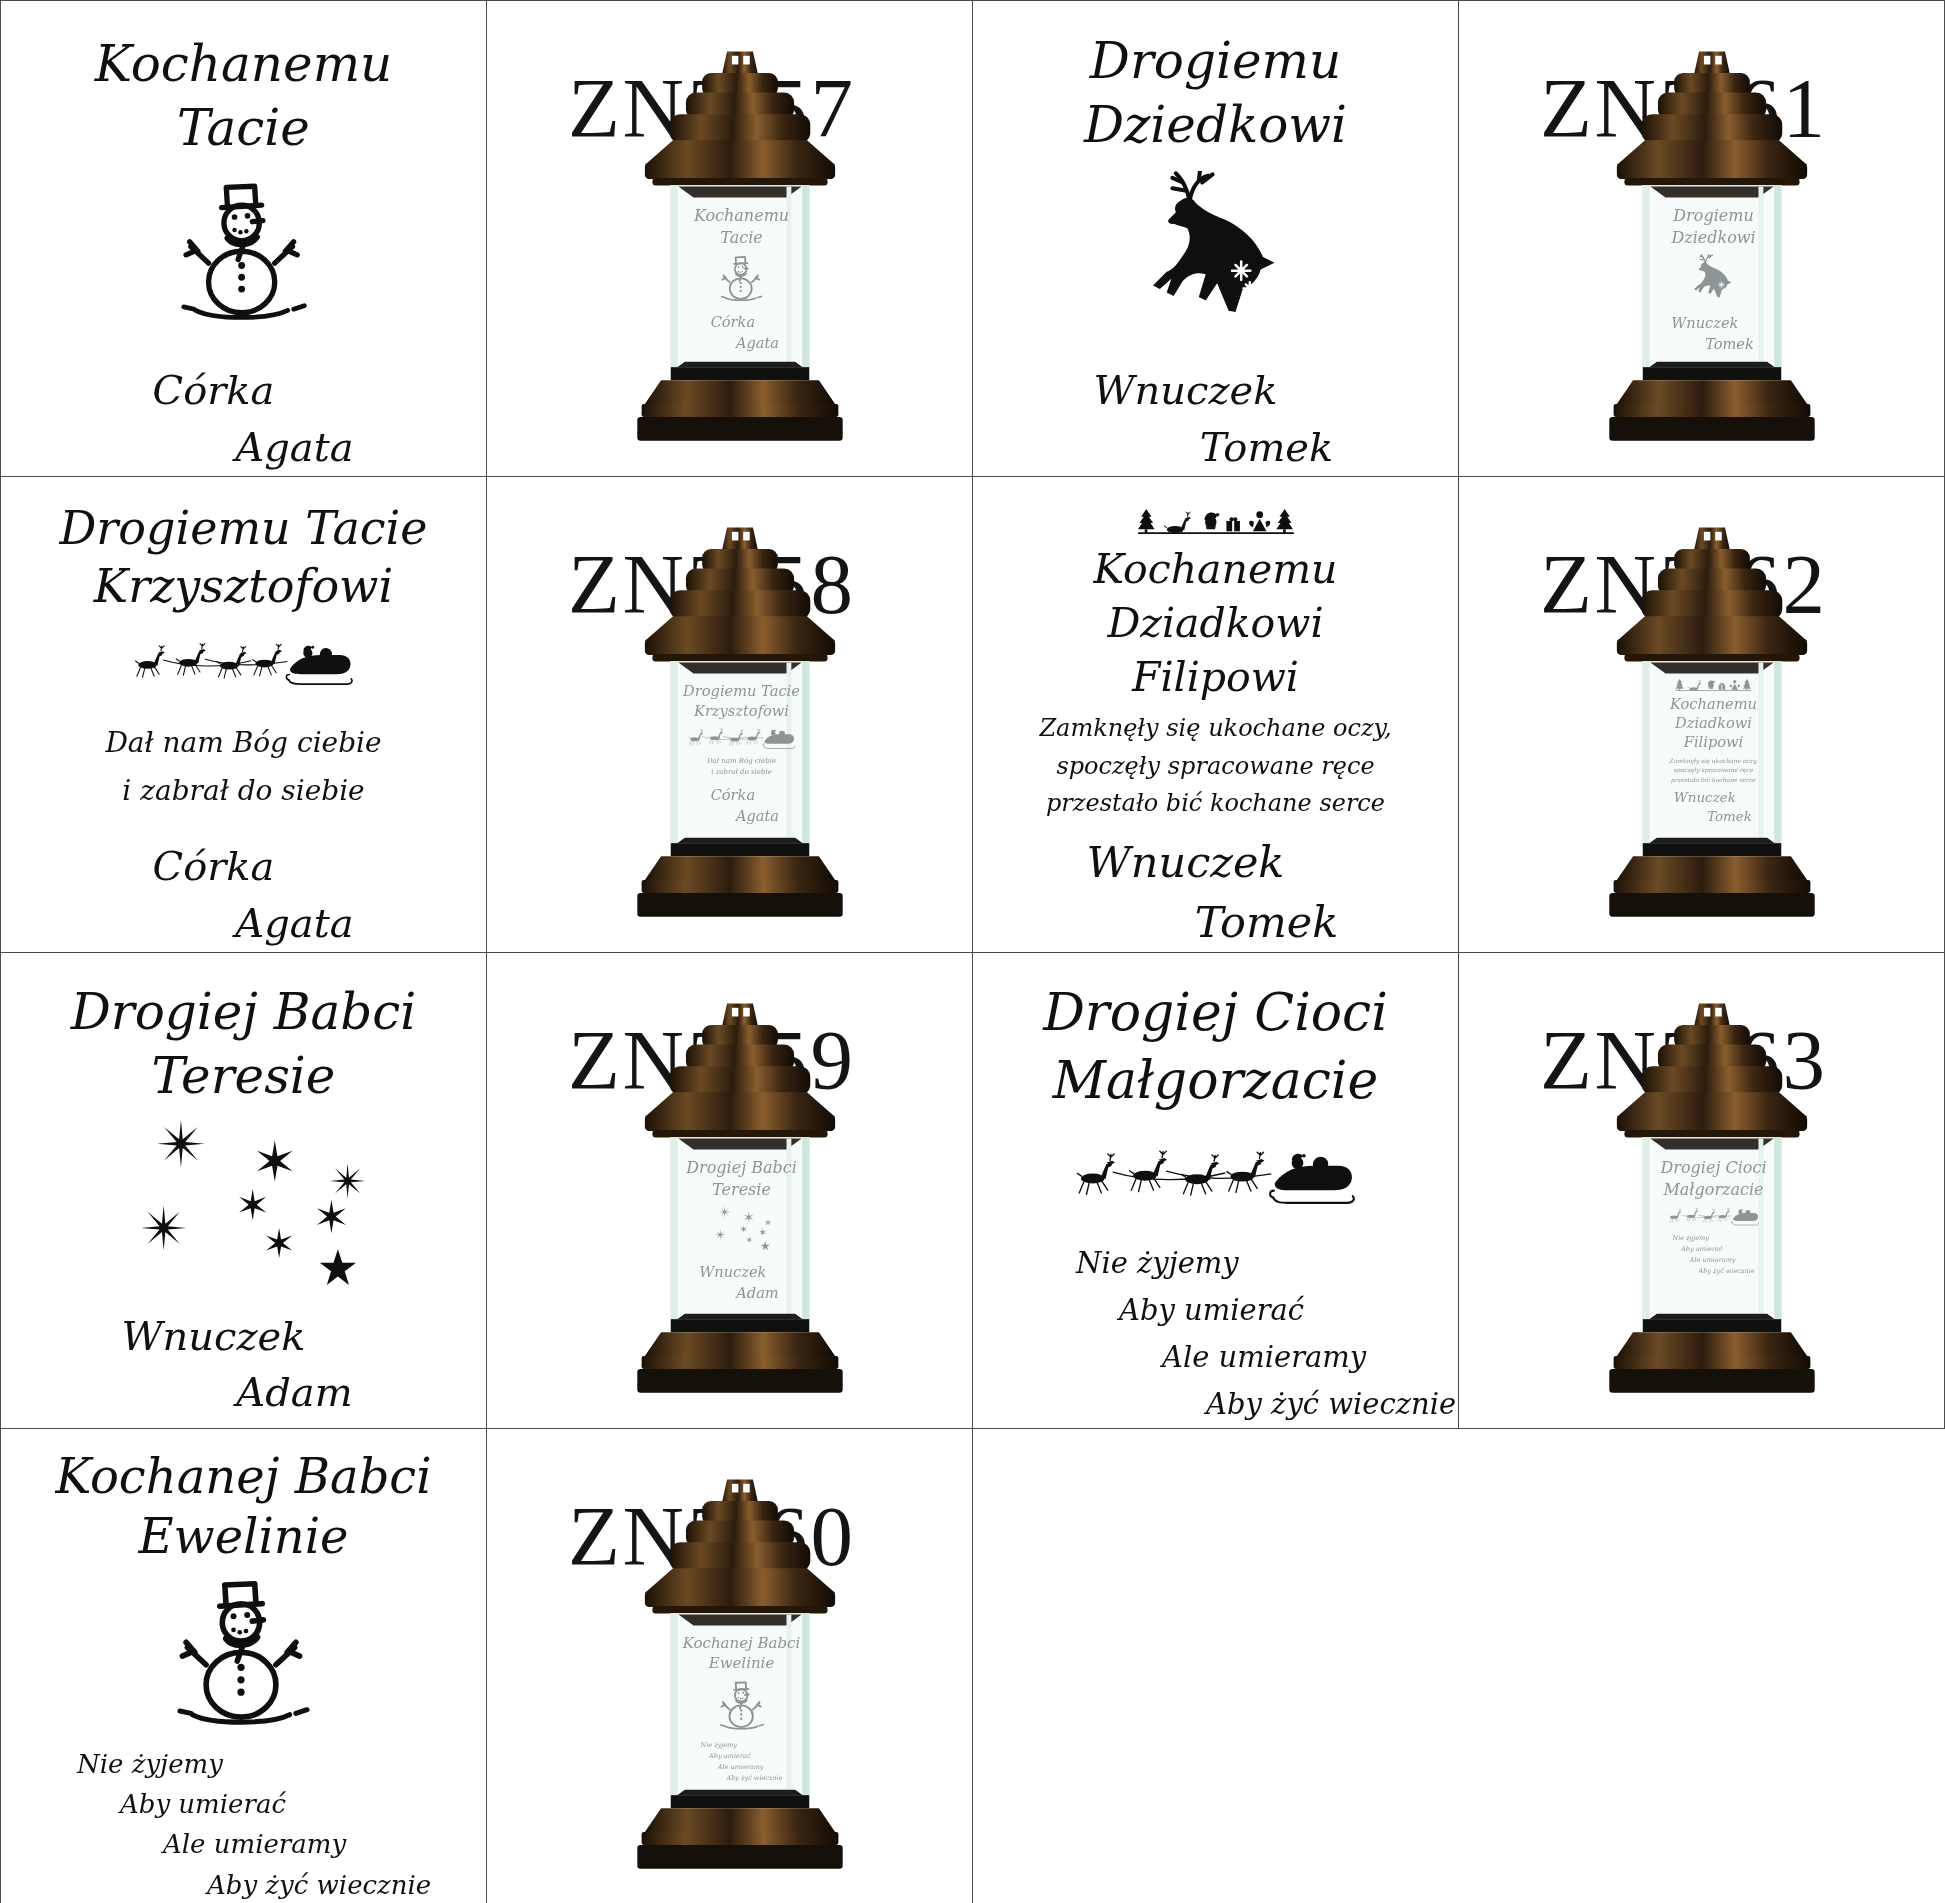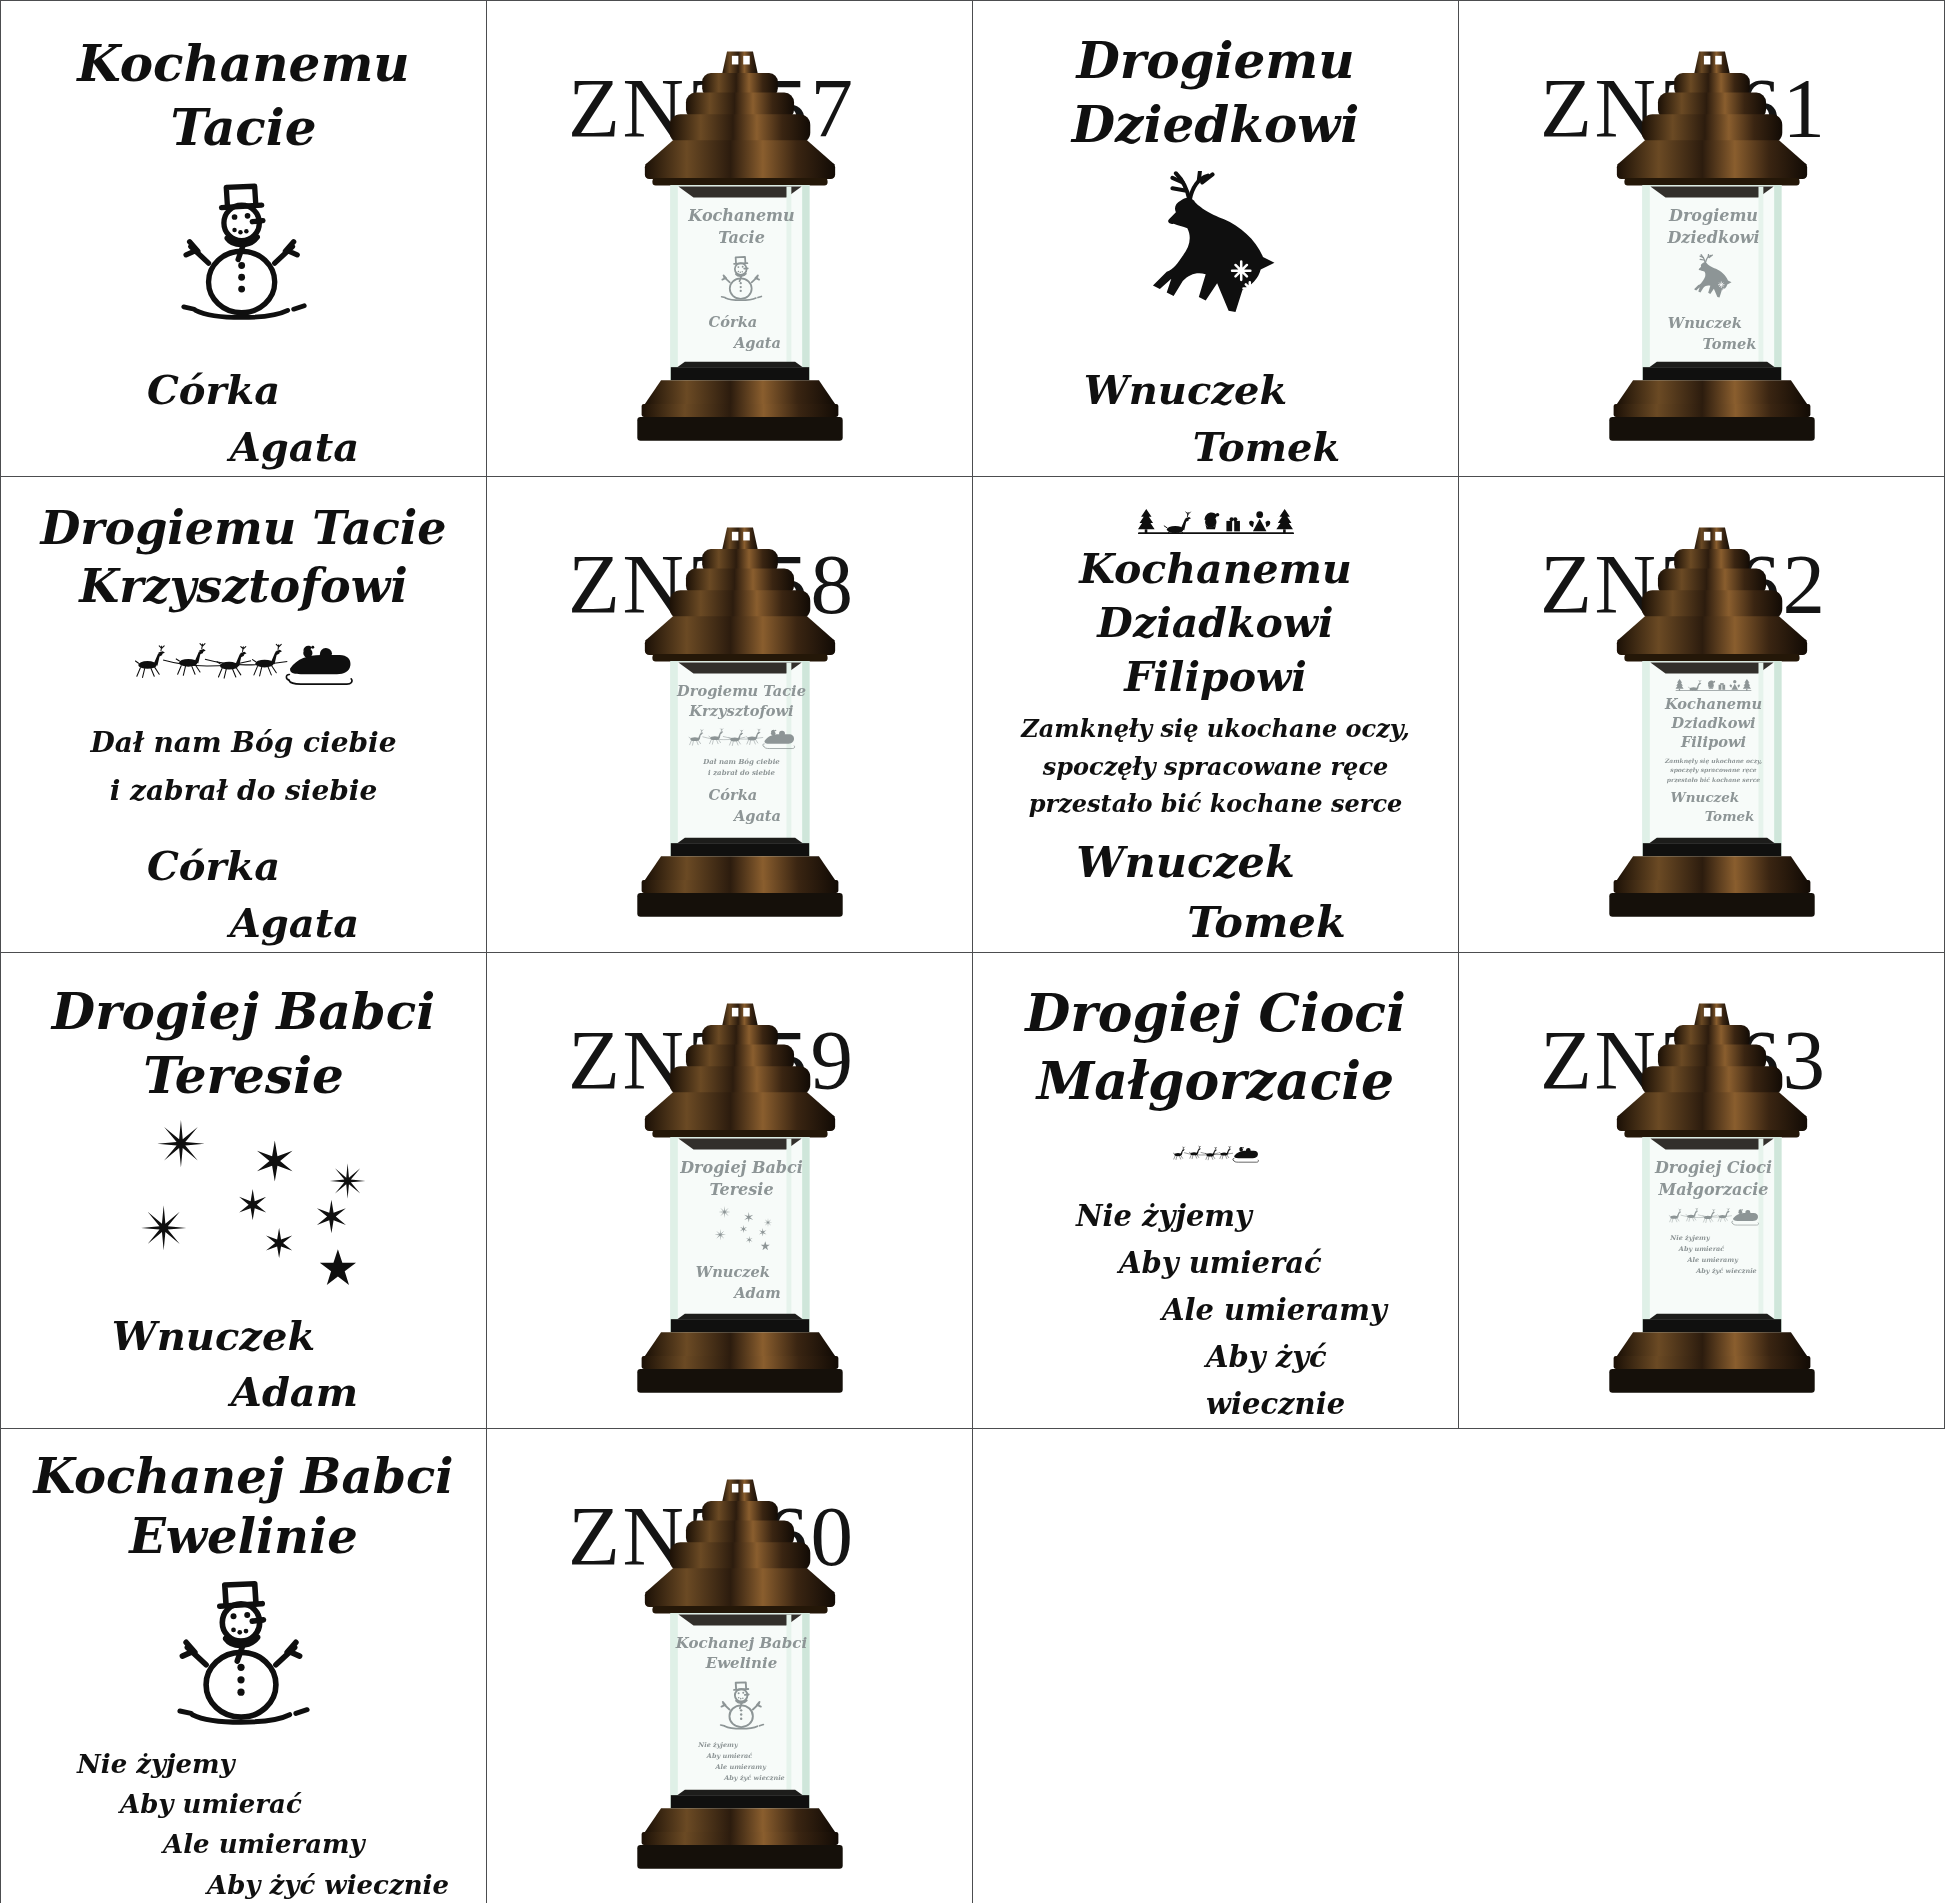--- a/index.html
+++ b/index.html
@@ -15,21 +15,21 @@
     box-sizing:border-box;
     background:#ffffff;
   }
   .cell {
     position:relative; background:#ffffff; box-sizing:border-box;
     border-right:1.6px solid #4c4d4f; border-bottom:1.6px solid #4c4d4f;
     overflow:hidden;
   }
   .empty-cell { grid-column:3 / 5; border:none; background:#ffffff; }
 
-  .script { font-family:"DejaVu Serif", serif; font-style:italic; font-weight:700; }
+  .script { font-family:"DejaVu Serif", serif; font-style:italic; font-weight:400; }
 
   .ded { display:flex; flex-direction:column; align-items:center; height:100%; box-sizing:border-box; }
   .h1  { font-size:50px;  line-height:1.28; text-align:center; }
   .h1b { font-size:46px;  line-height:1.25; text-align:center; }
   .h3l { font-size:41px;  line-height:1.32; text-align:center; }
   .foot { font-size:40px; line-height:1.42; text-align:center; }
   .foot2 { font-size:43px; line-height:1.4; text-align:center; }
   .verse-c { font-size:28px; line-height:1.7; text-align:center; }
   .verse-c3 { font-size:24px; line-height:1.55; text-align:center; }
   .verse-st { font-size:29px; line-height:1.62; text-align:left; }

